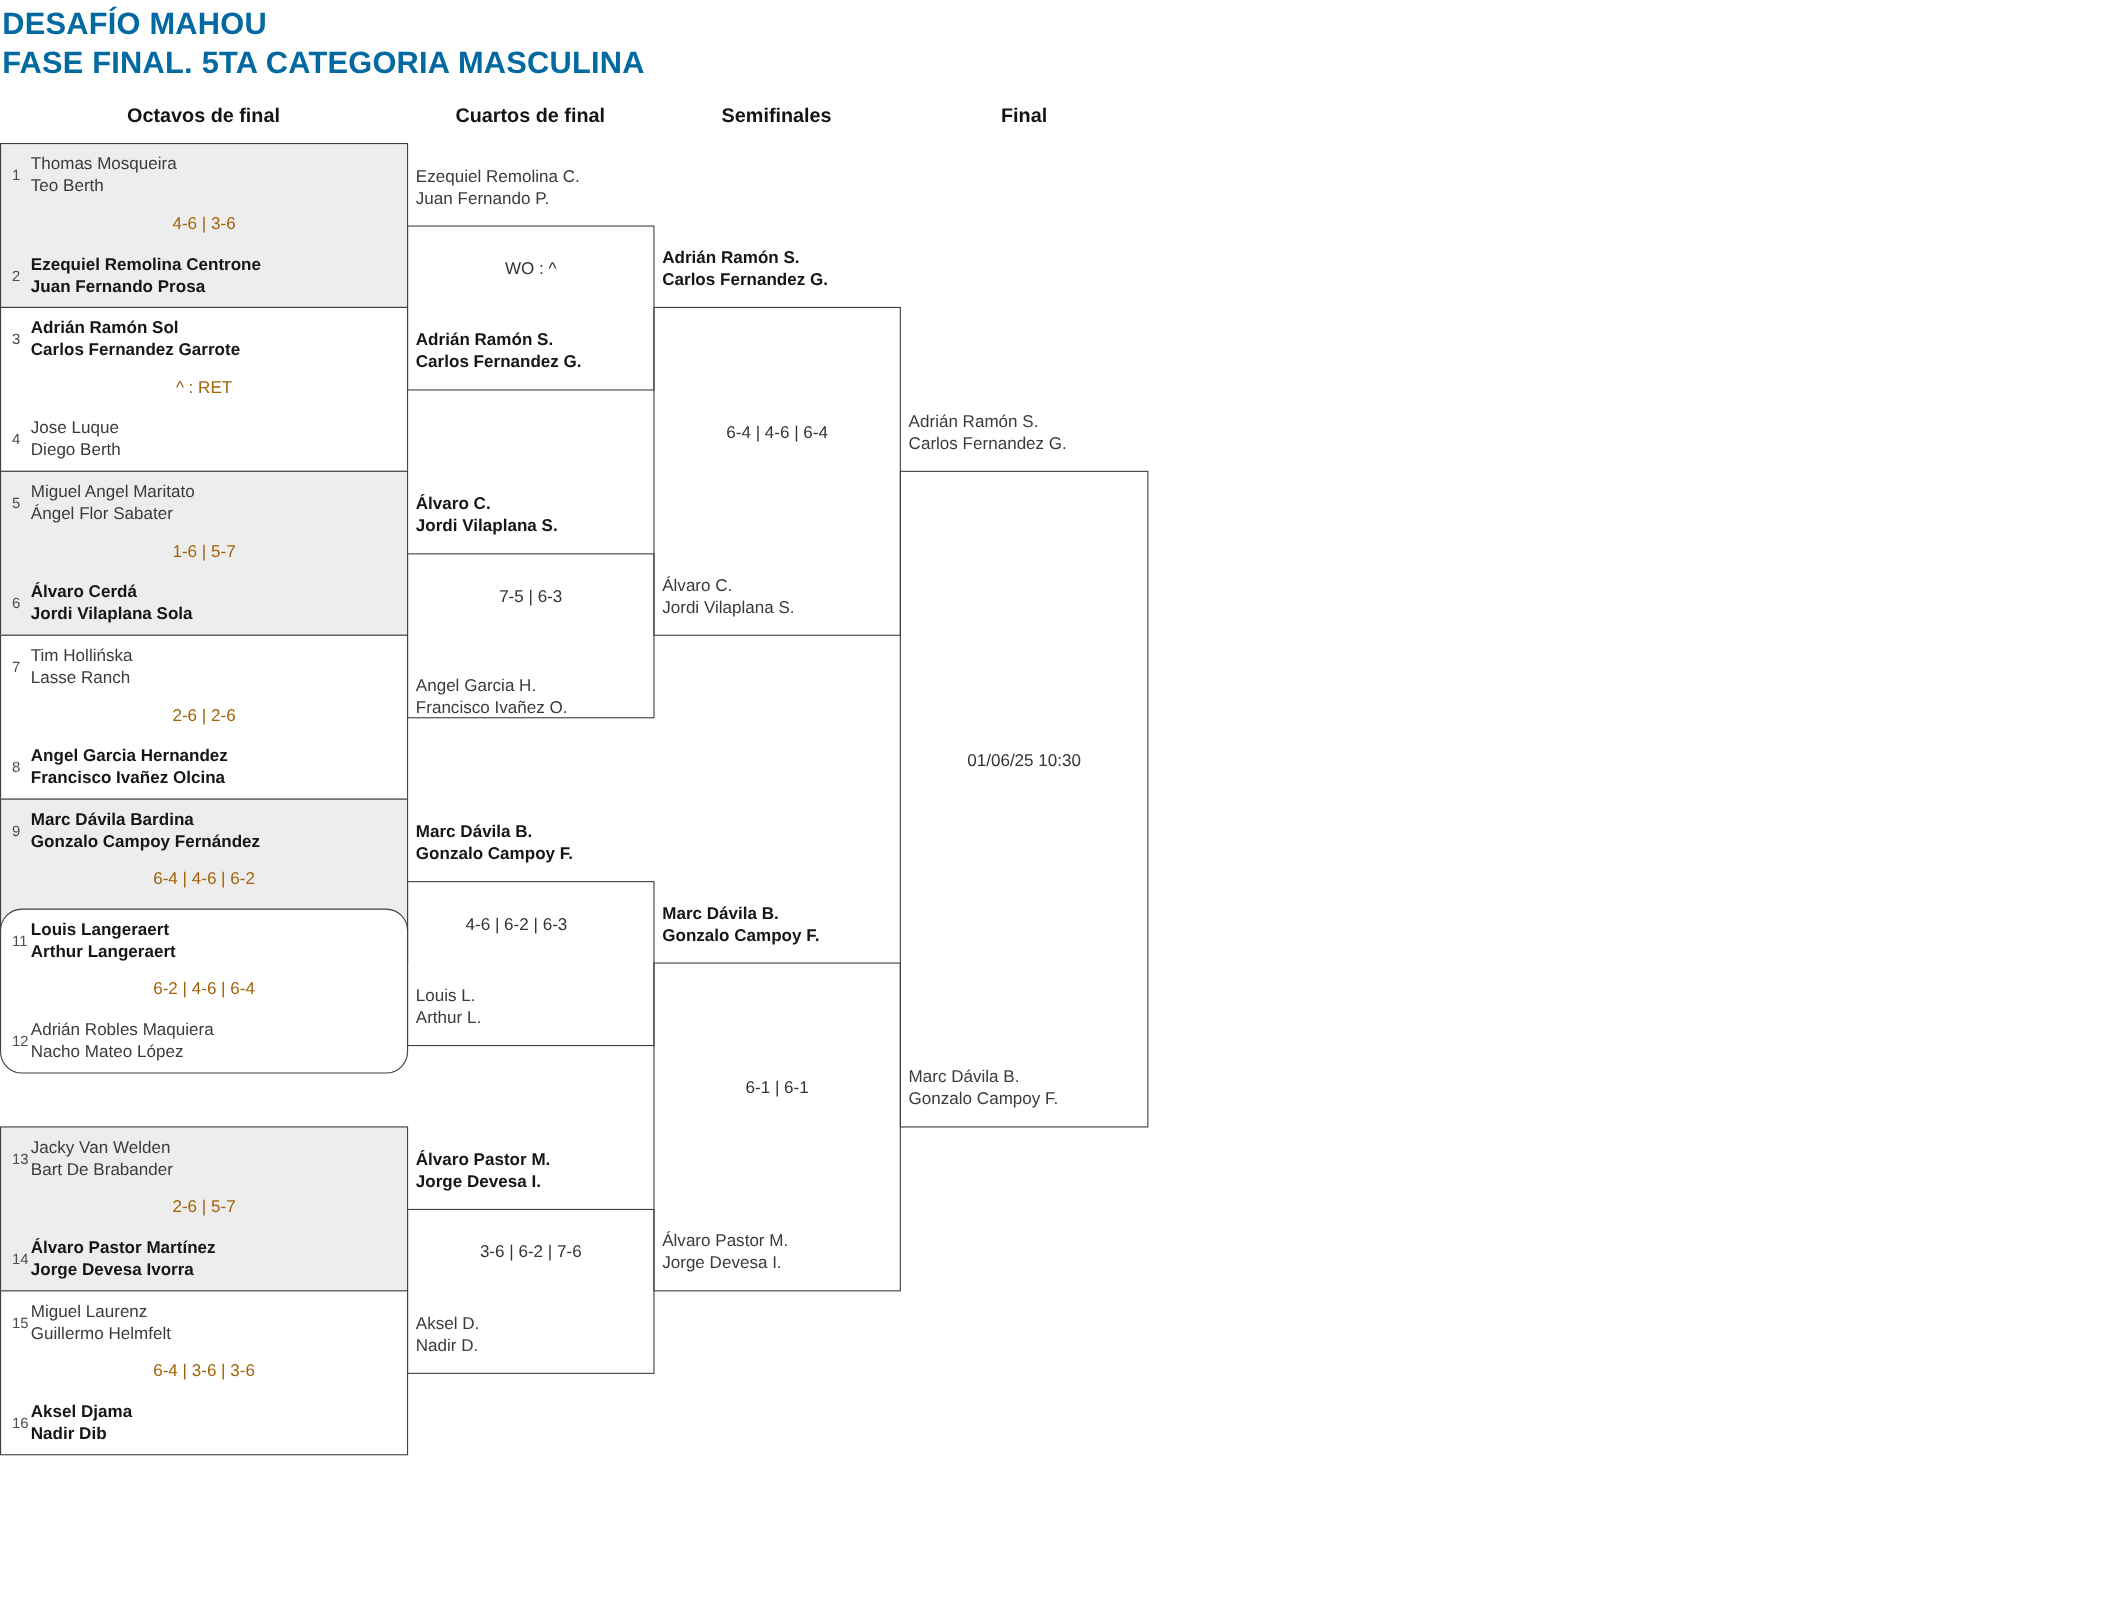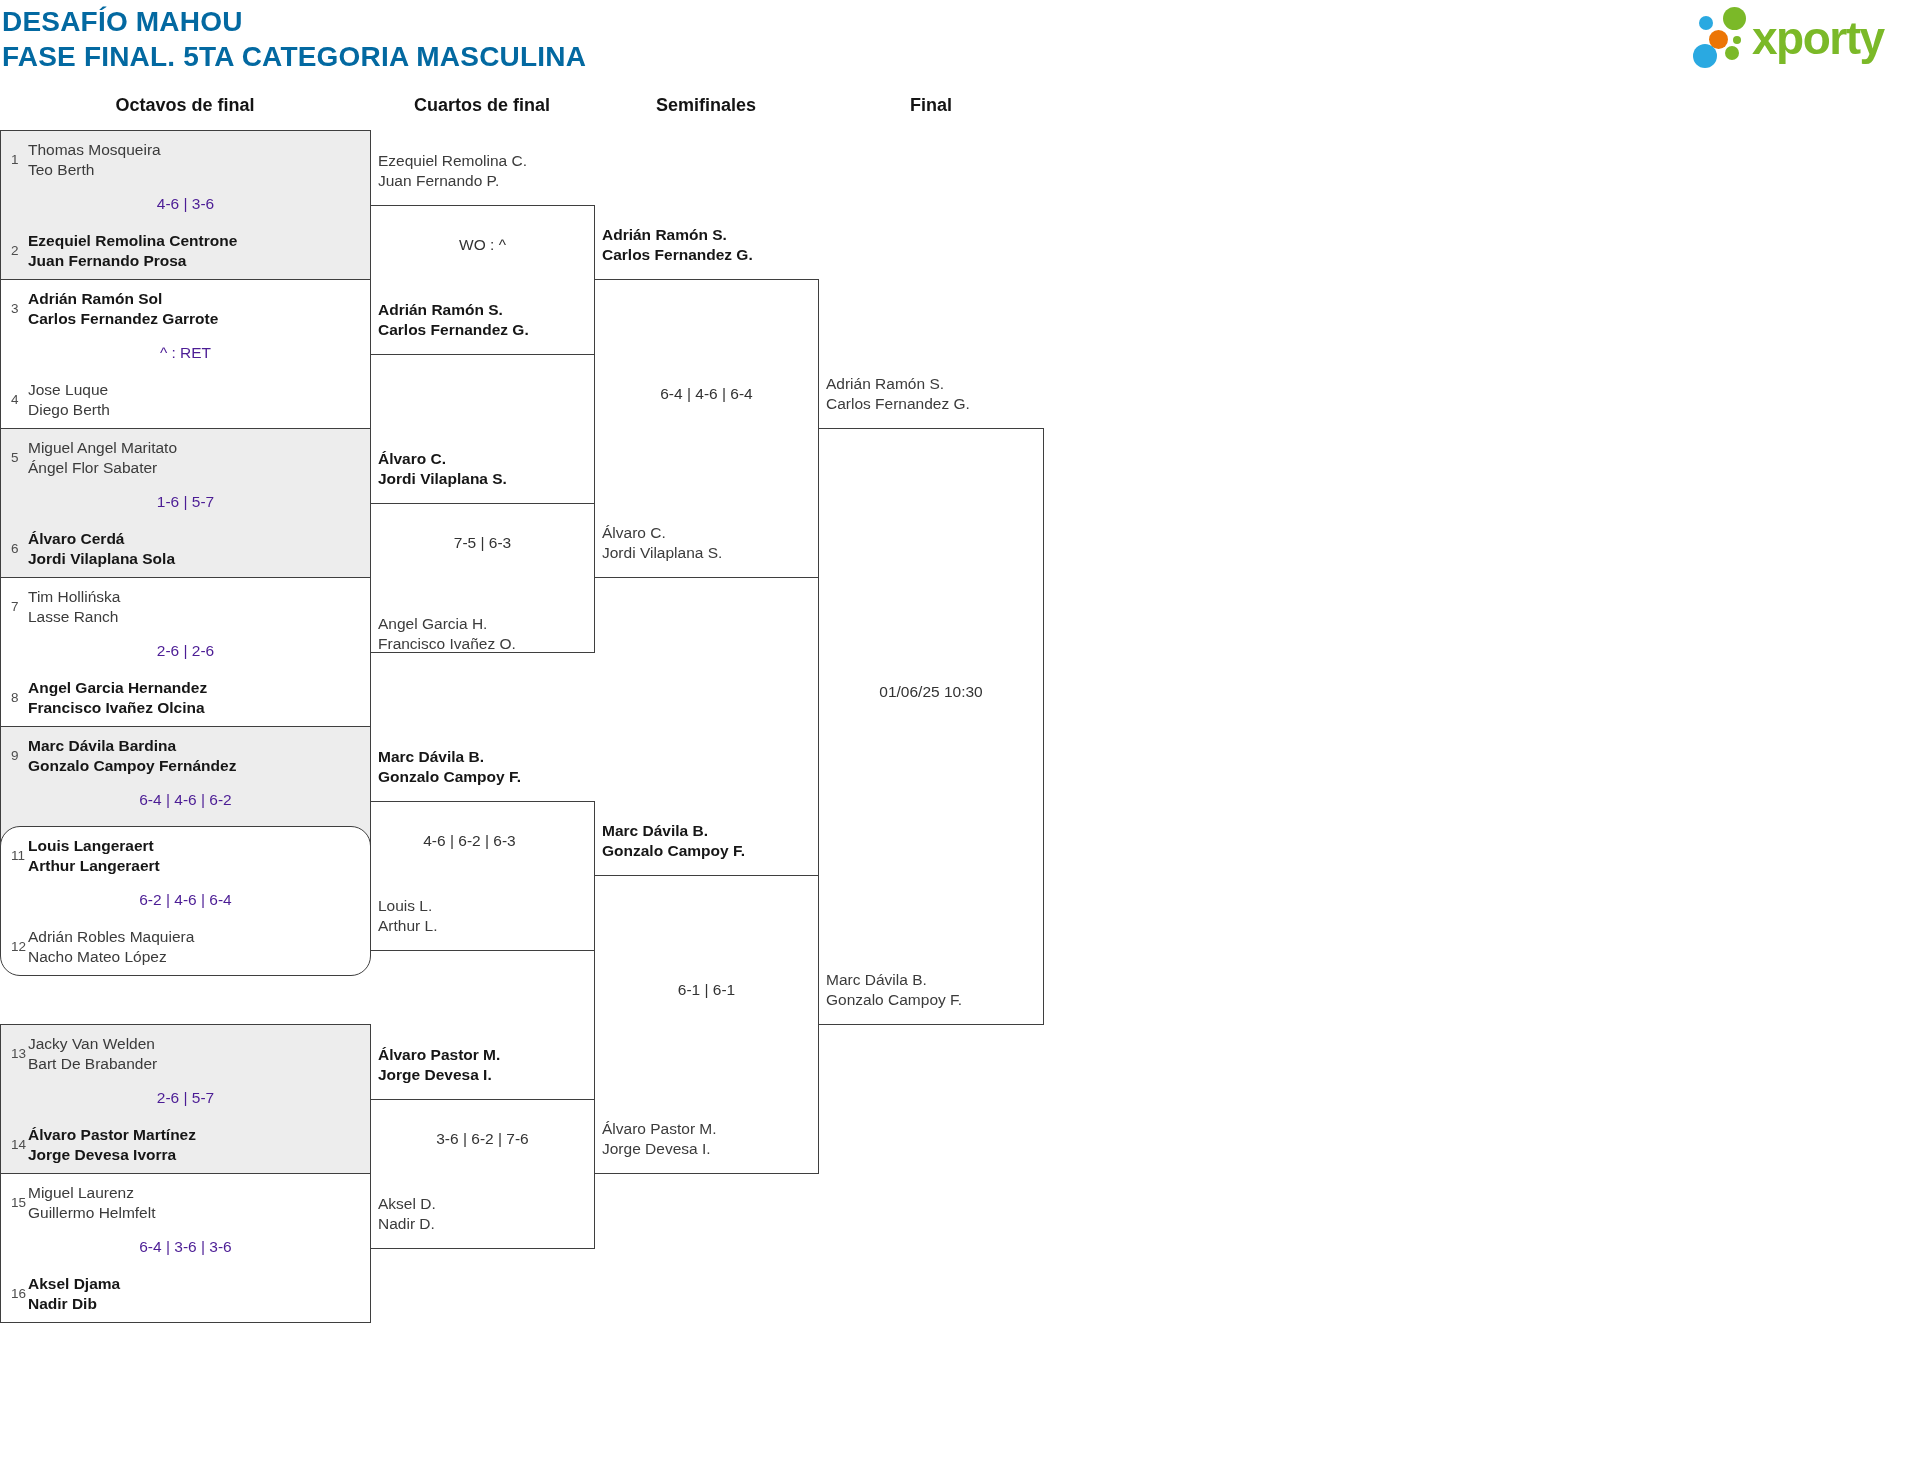--- a/index.html
+++ b/index.html
@@ -15,49 +15,40 @@
 
   .seed{position:absolute;left:10px;width:16px;font-size:13.5px;line-height:20px;color:#4d4d4d;}
   .seed.pos-a{top:19px;}
   .seed.pos-b{top:110px;}
 
   .team{font-size:15.5px;line-height:20px;color:#3b3b3b;}
   .team.winner{font-weight:700;color:#161616;}
   .oct-box .team{position:absolute;left:27px;width:335px;}
   .oct-box .team.pos-a{top:9px;}
   .oct-box .team.pos-b{top:100px;}
-  .oct-box .score{position:absolute;left:0;width:369px;top:64px;text-align:center;font-size:15.5px;color:#4c1d95;}
+  .oct-box .score{position:absolute;left:0;width:369px;top:64px;text-align:center;font-size:15.5px;color:#a16207;}
 
   .rbox{position:absolute;border:1px solid #3f3f3f;box-sizing:border-box;background:transparent;}
   .fteam{position:absolute;width:212px;}
   .rscore{position:absolute;text-align:center;font-size:15.5px;line-height:20px;color:#333;}
 
   .logo{position:absolute;left:1690px;top:5px;width:220px;height:66px;}
   .logo .dot{position:absolute;border-radius:50%;}
   .logo .word{position:absolute;left:62px;top:8px;font-size:46px;font-weight:700;letter-spacing:-1.5px;line-height:50px;}
 </style>
 </head>
 <body>
 
 <div id="stage">
 
   <div class="page-title">
     <div>DESAFÍO MAHOU</div>
     <div>FASE FINAL. 5TA CATEGORIA MASCULINA</div>
   </div>
 
-  <div class="logo">
-    <span class="dot" style="left:9px;top:11px;width:14px;height:14px;background:#2aa9e1;"></span>
-    <span class="dot" style="left:33px;top:2px;width:23px;height:23px;background:#7bb928;"></span>
-    <span class="dot" style="left:19px;top:25px;width:19px;height:19px;background:#ec7504;"></span>
-    <span class="dot" style="left:43px;top:31px;width:8px;height:8px;background:#7bb928;"></span>
-    <span class="dot" style="left:3px;top:39px;width:24px;height:24px;background:#2aa9e1;"></span>
-    <span class="dot" style="left:35px;top:41px;width:14px;height:14px;background:#7bb928;"></span>
-    <span class="word" style="color:#7bb928;">xporty</span>
-  </div>
 
   <div class="round-header" style="left:0;width:370px;">Octavos de final</div>
   <div class="round-header" style="left:370px;width:224px;">Cuartos de final</div>
   <div class="round-header" style="left:594px;width:224px;">Semifinales</div>
   <div class="round-header" style="left:818px;width:226px;">Final</div>
 
   <div class="oct-box shaded" style="top:130px;">
     <span class="seed pos-a">1</span>
     <div class="team pos-a">
       <div>Thomas Mosqueira</div>

